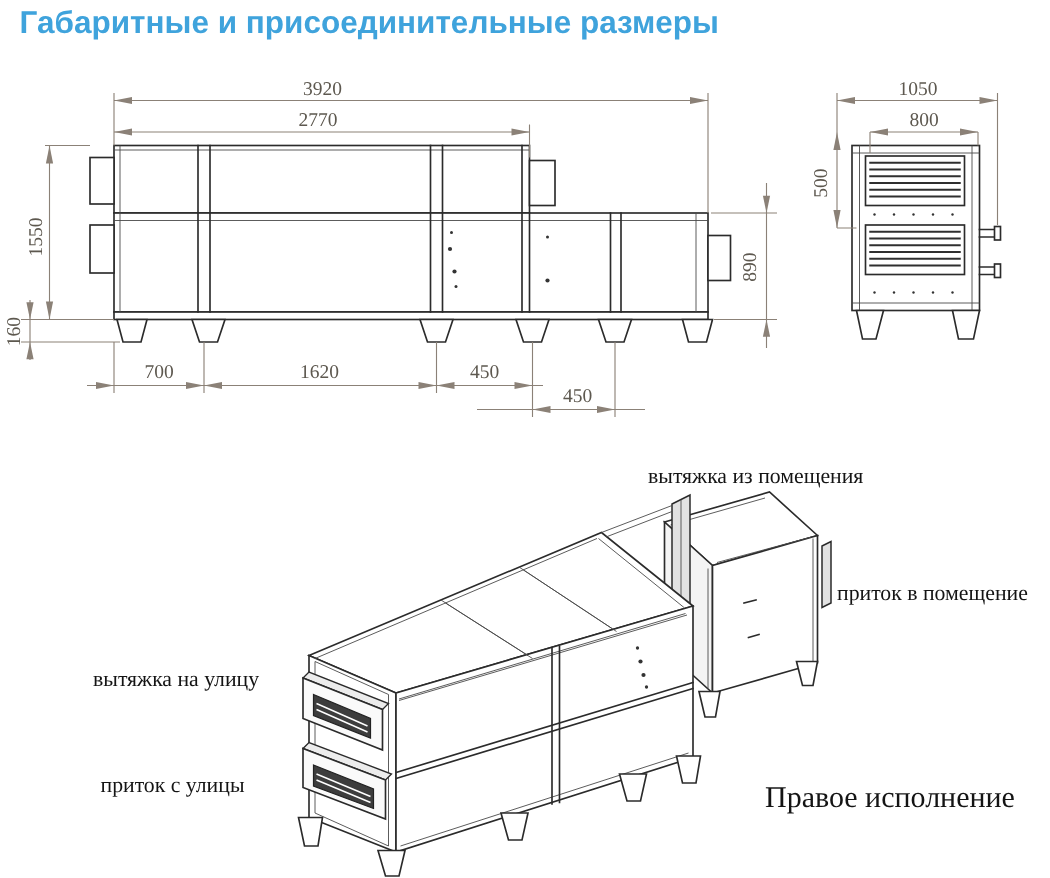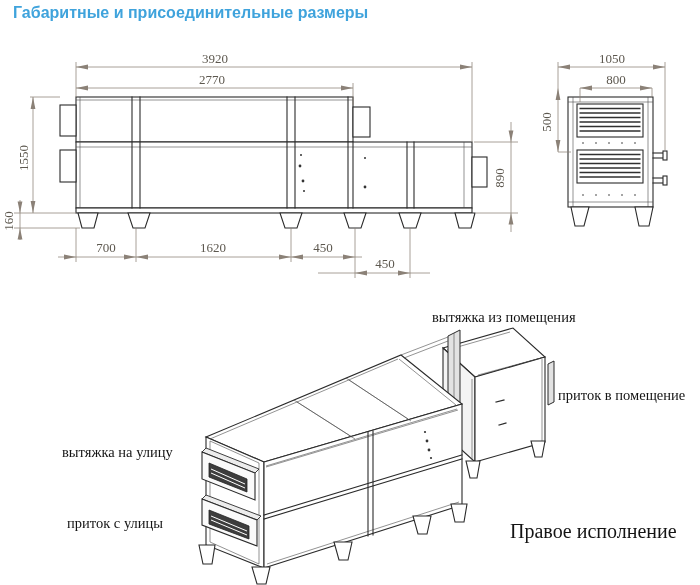--- a/index.html
+++ b/index.html
@@ -1,18 +1,18 @@
 <!DOCTYPE html>
 <html><head>
 <meta charset="utf-8">
 <style>
   html,body{margin:0;padding:0;background:#ffffff;}
   body{width:700px;height:585px;position:relative;overflow:hidden;
        font-family:"Liberation Sans",sans-serif;}
-  .page-title{position:absolute;left:13px;top:4px;font-size:16px;font-weight:bold;
+  .page-title{position:absolute;left:13px;top:4px;font-size:21px;font-weight:bold;
        color:#3fa3dc;letter-spacing:0px;white-space:nowrap;}
   svg{position:absolute;}
   #front-view{left:0;top:50px;}
   #side-view{left:525px;top:50px;}
   #iso-view{left:0;top:295px;}
   .obj{stroke:#2b2b2b;stroke-width:1.1;fill:none;stroke-linecap:square;}
   .objf{stroke:#2b2b2b;stroke-width:1.1;fill:#ffffff;}
   .thin{stroke:#4a4a4a;stroke-width:0.6;fill:none;}
   .dim{stroke:#8b8177;stroke-width:0.75;fill:none;}
   .arr{fill:#8b8177;stroke:none;}

